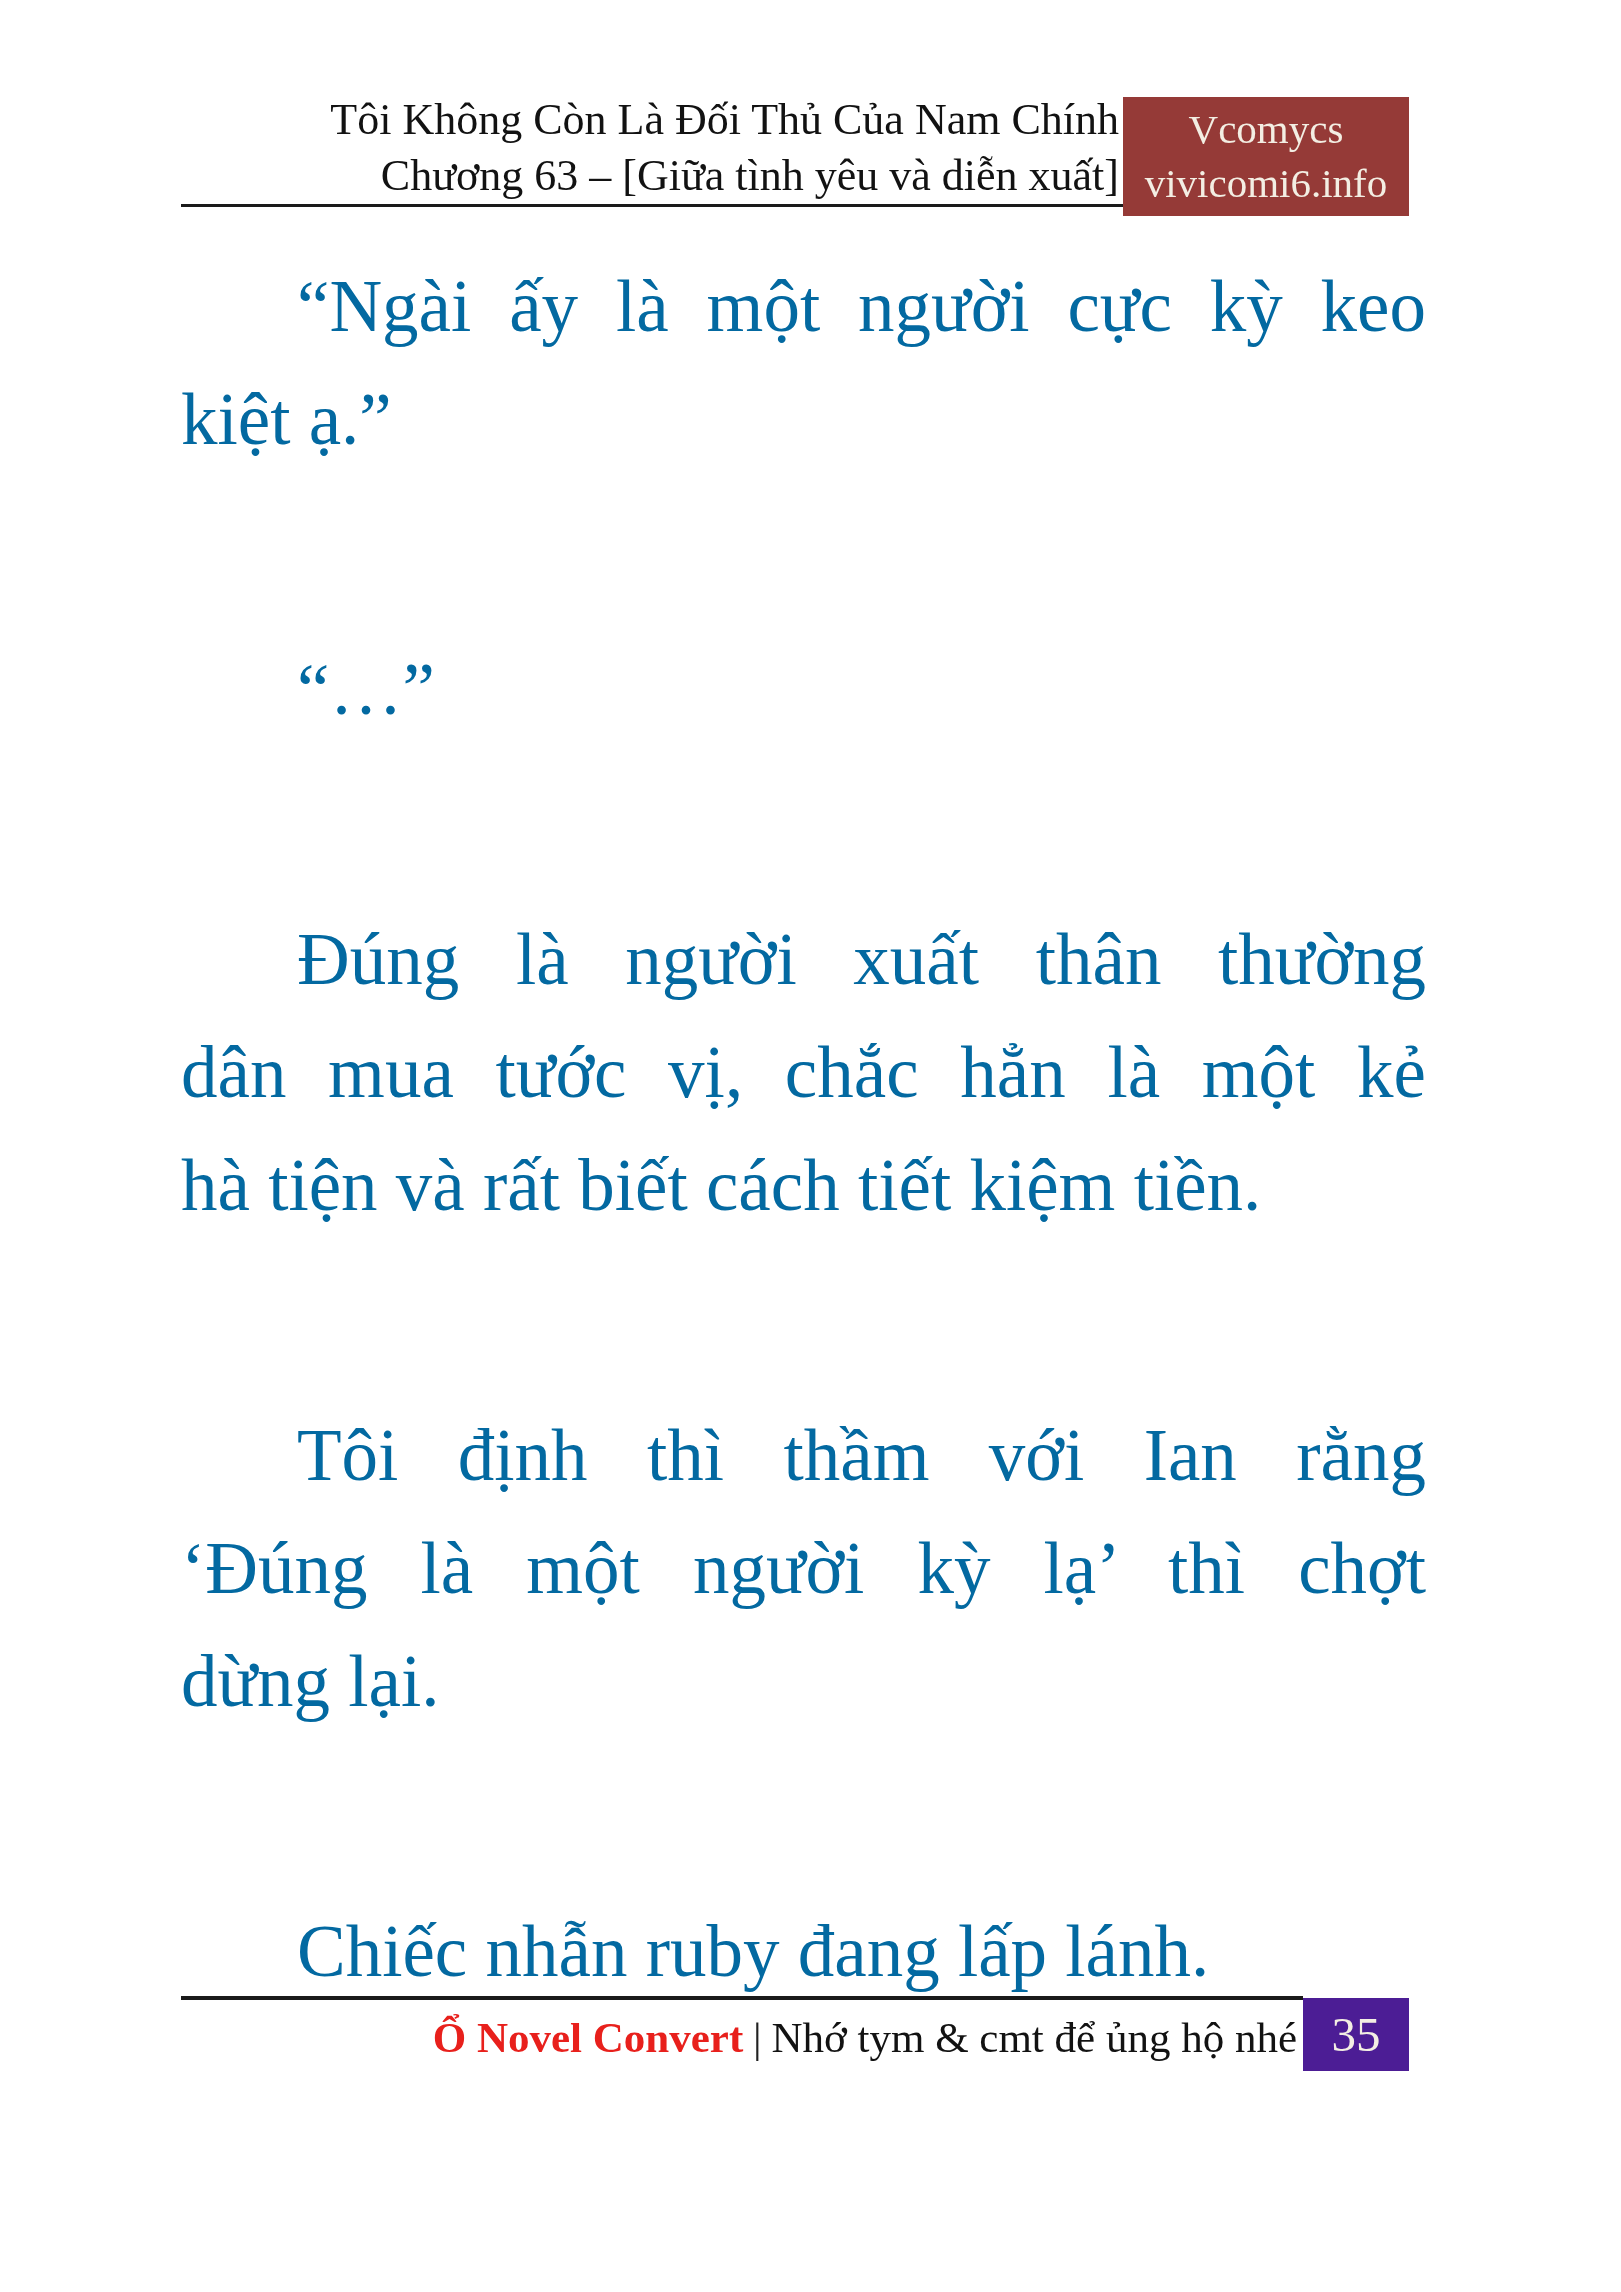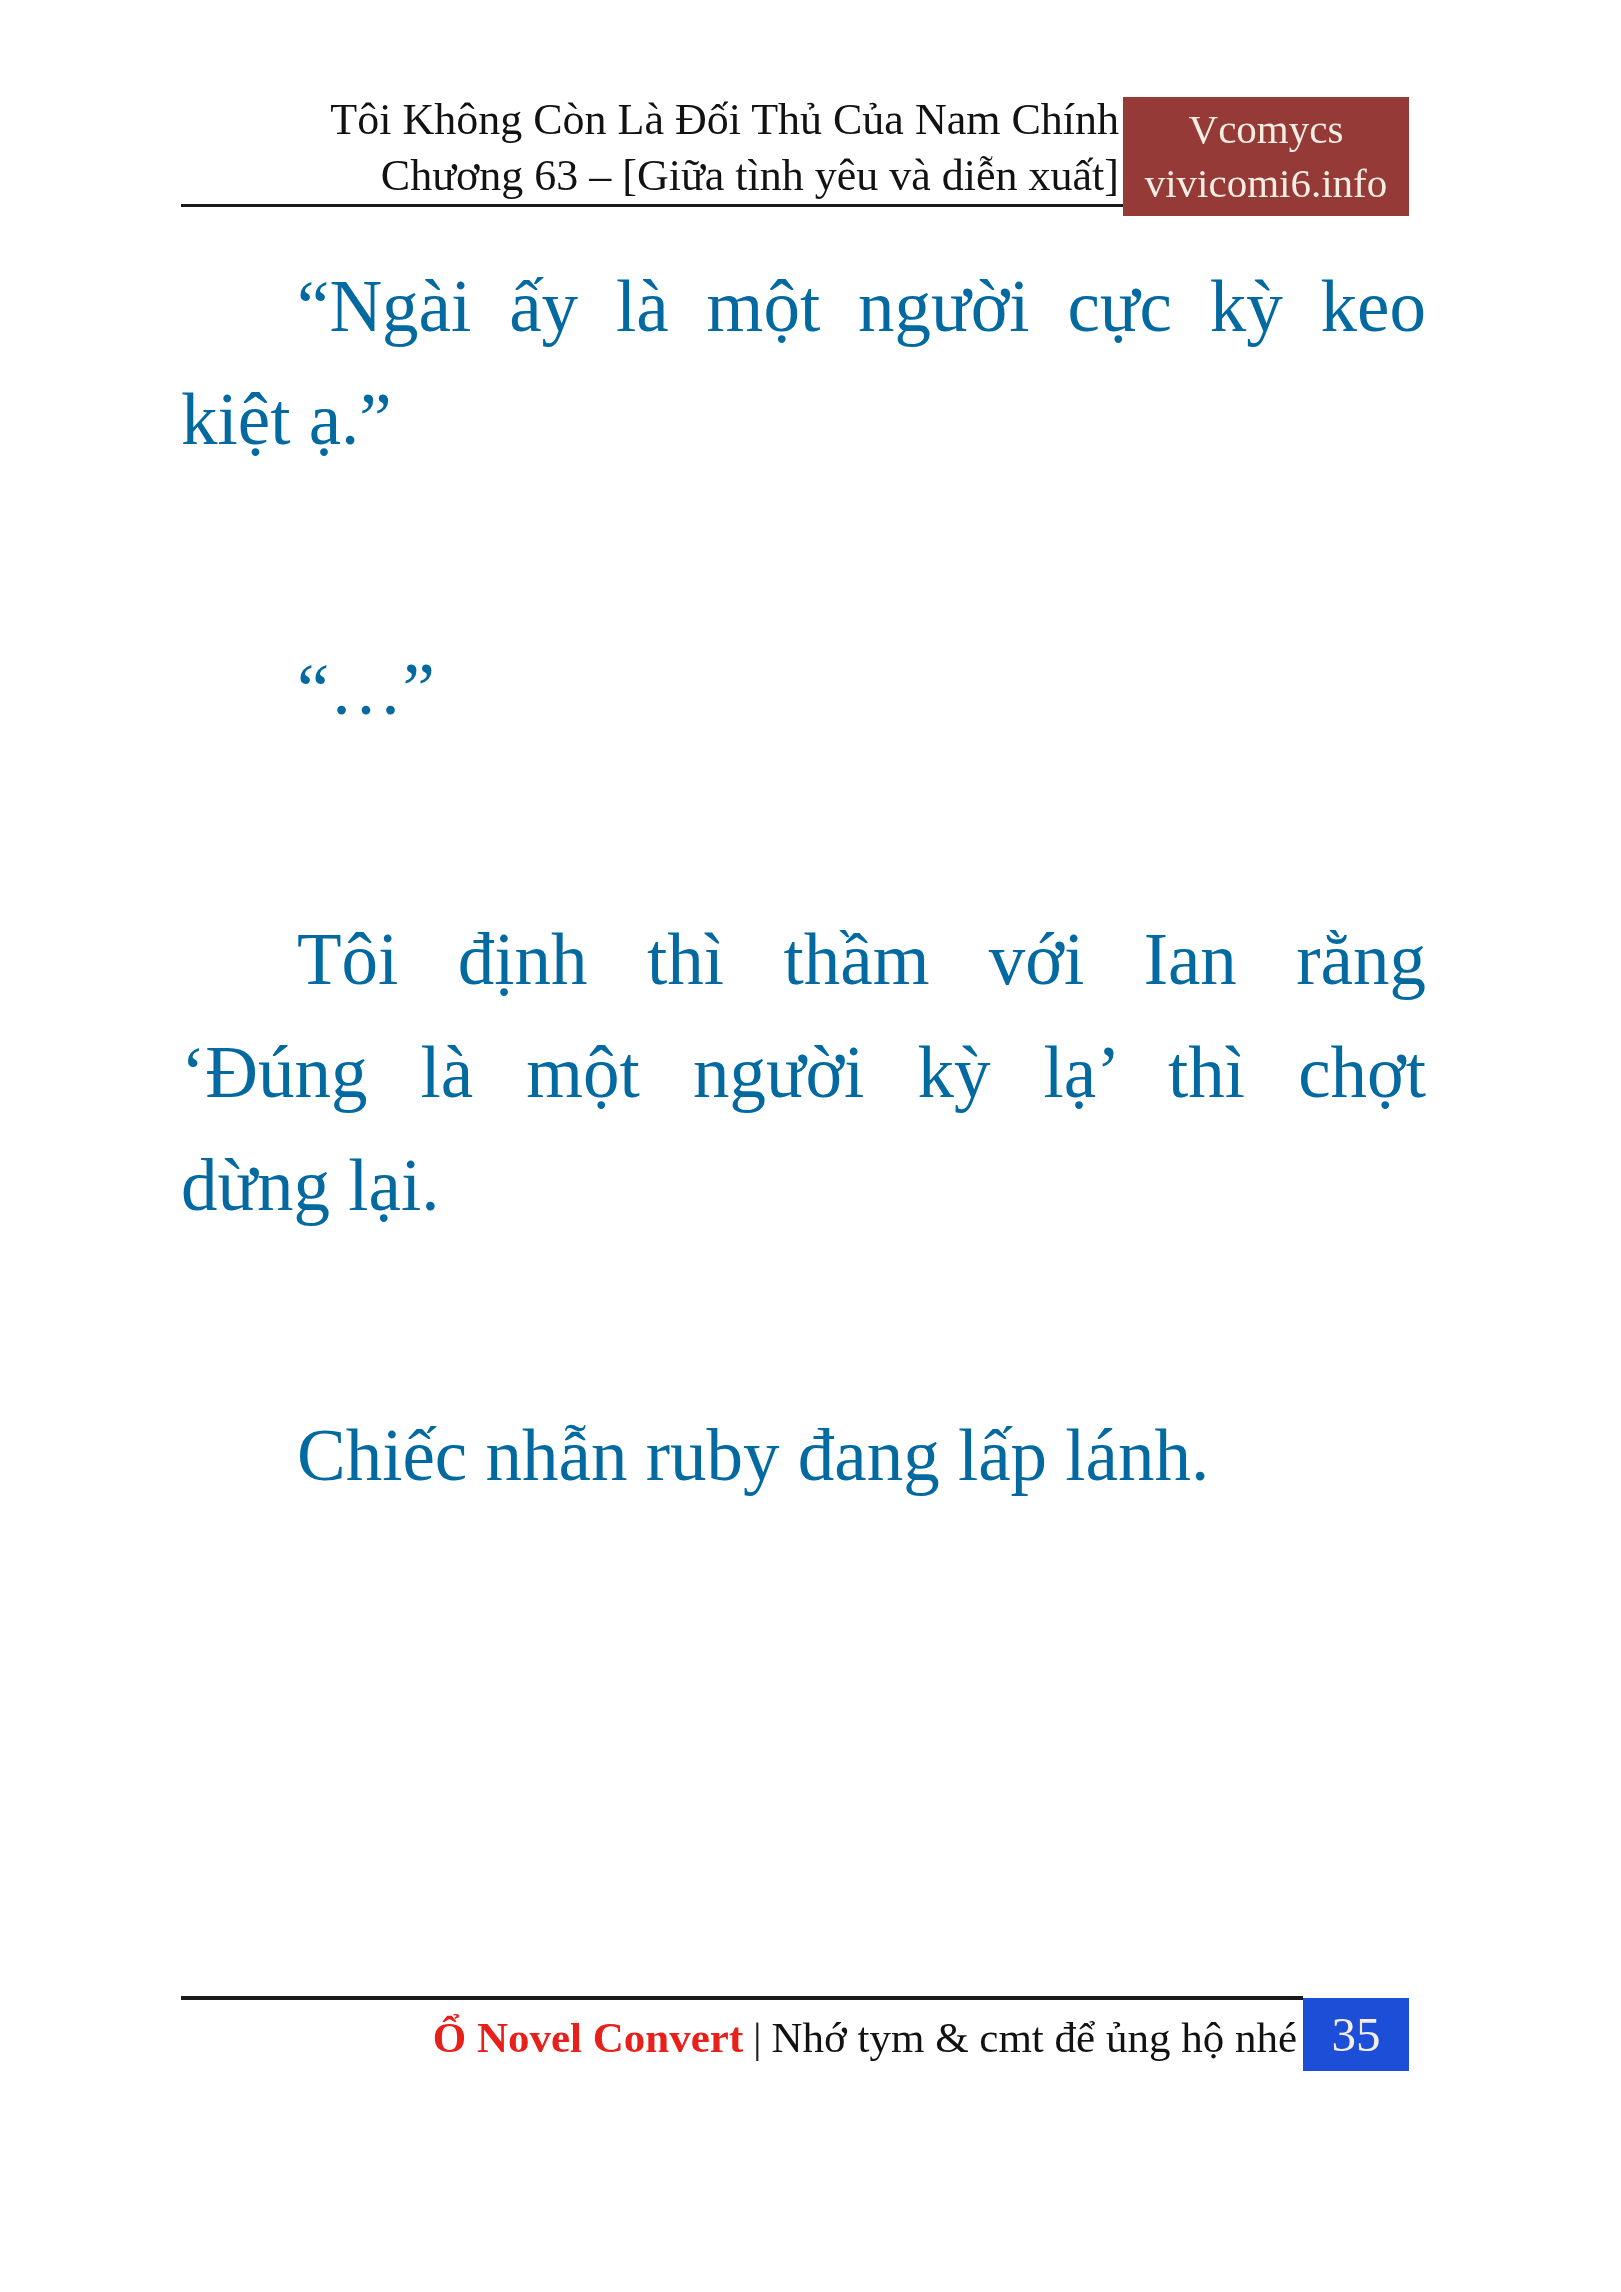--- a/index.html
+++ b/index.html
@@ -46,21 +46,21 @@
   .footer{position:absolute;left:181px;top:1996px;width:1228px;height:78px;}
   .footer-rule{position:absolute;left:0;top:0;width:1122px;height:3.9px;background:#1a1a1a;}
   .footer-text{
     position:absolute;right:112px;top:11.8px;
     font-size:43px;line-height:59px;white-space:nowrap;color:#121212;
   }
   .footer-brand{color:#e8201c;font-weight:bold;}
   .footer-sep{color:#222;font-weight:normal;padding:0 9.8px;}
   .page-box{
     position:absolute;right:0;top:2px;width:106px;height:73px;
-    background:#1d4ed8;color:#f3eee3;
+    background:#4c1d95;color:#f3eee3;
     display:flex;align-items:center;justify-content:center;
     font-size:49px;
   }
 
   
   .watermark{
     position:absolute;left:24.5px;top:2203px;
     font-family:"Liberation Sans", sans-serif;
     font-size:59px;font-style:italic;font-weight:bold;
     letter-spacing:-2px;transform:rotate(-3deg);
@@ -86,20 +86,25 @@
 
   <div class="body-text">
     <div class="para">
       <div class="line fill indent">“Ngài ấy là một người cực kỳ keo</div>
       <div class="line">kiệt ạ.”</div>
     </div>
     <div class="para">
       <div class="line indent">“…”</div>
     </div>
     <div class="para">
+      <div class="line fill indent">Đúng là người xuất thân thường</div>
+      <div class="line fill">dân mua tước vị, chắc hẳn là một kẻ</div>
+      <div class="line">hà tiện và rất biết cách tiết kiệm tiền.</div>
+    </div>
+    <div class="para">
       <div class="line fill indent">Tôi định thì thầm với Ian rằng</div>
       <div class="line fill">‘Đúng là một người kỳ lạ’ thì chợt</div>
       <div class="line">dừng lại.</div>
     </div>
     <div class="para">
       <div class="line indent">Chiếc nhẫn ruby đang lấp lánh.</div>
     </div>
   </div>
 
   <div class="footer">

